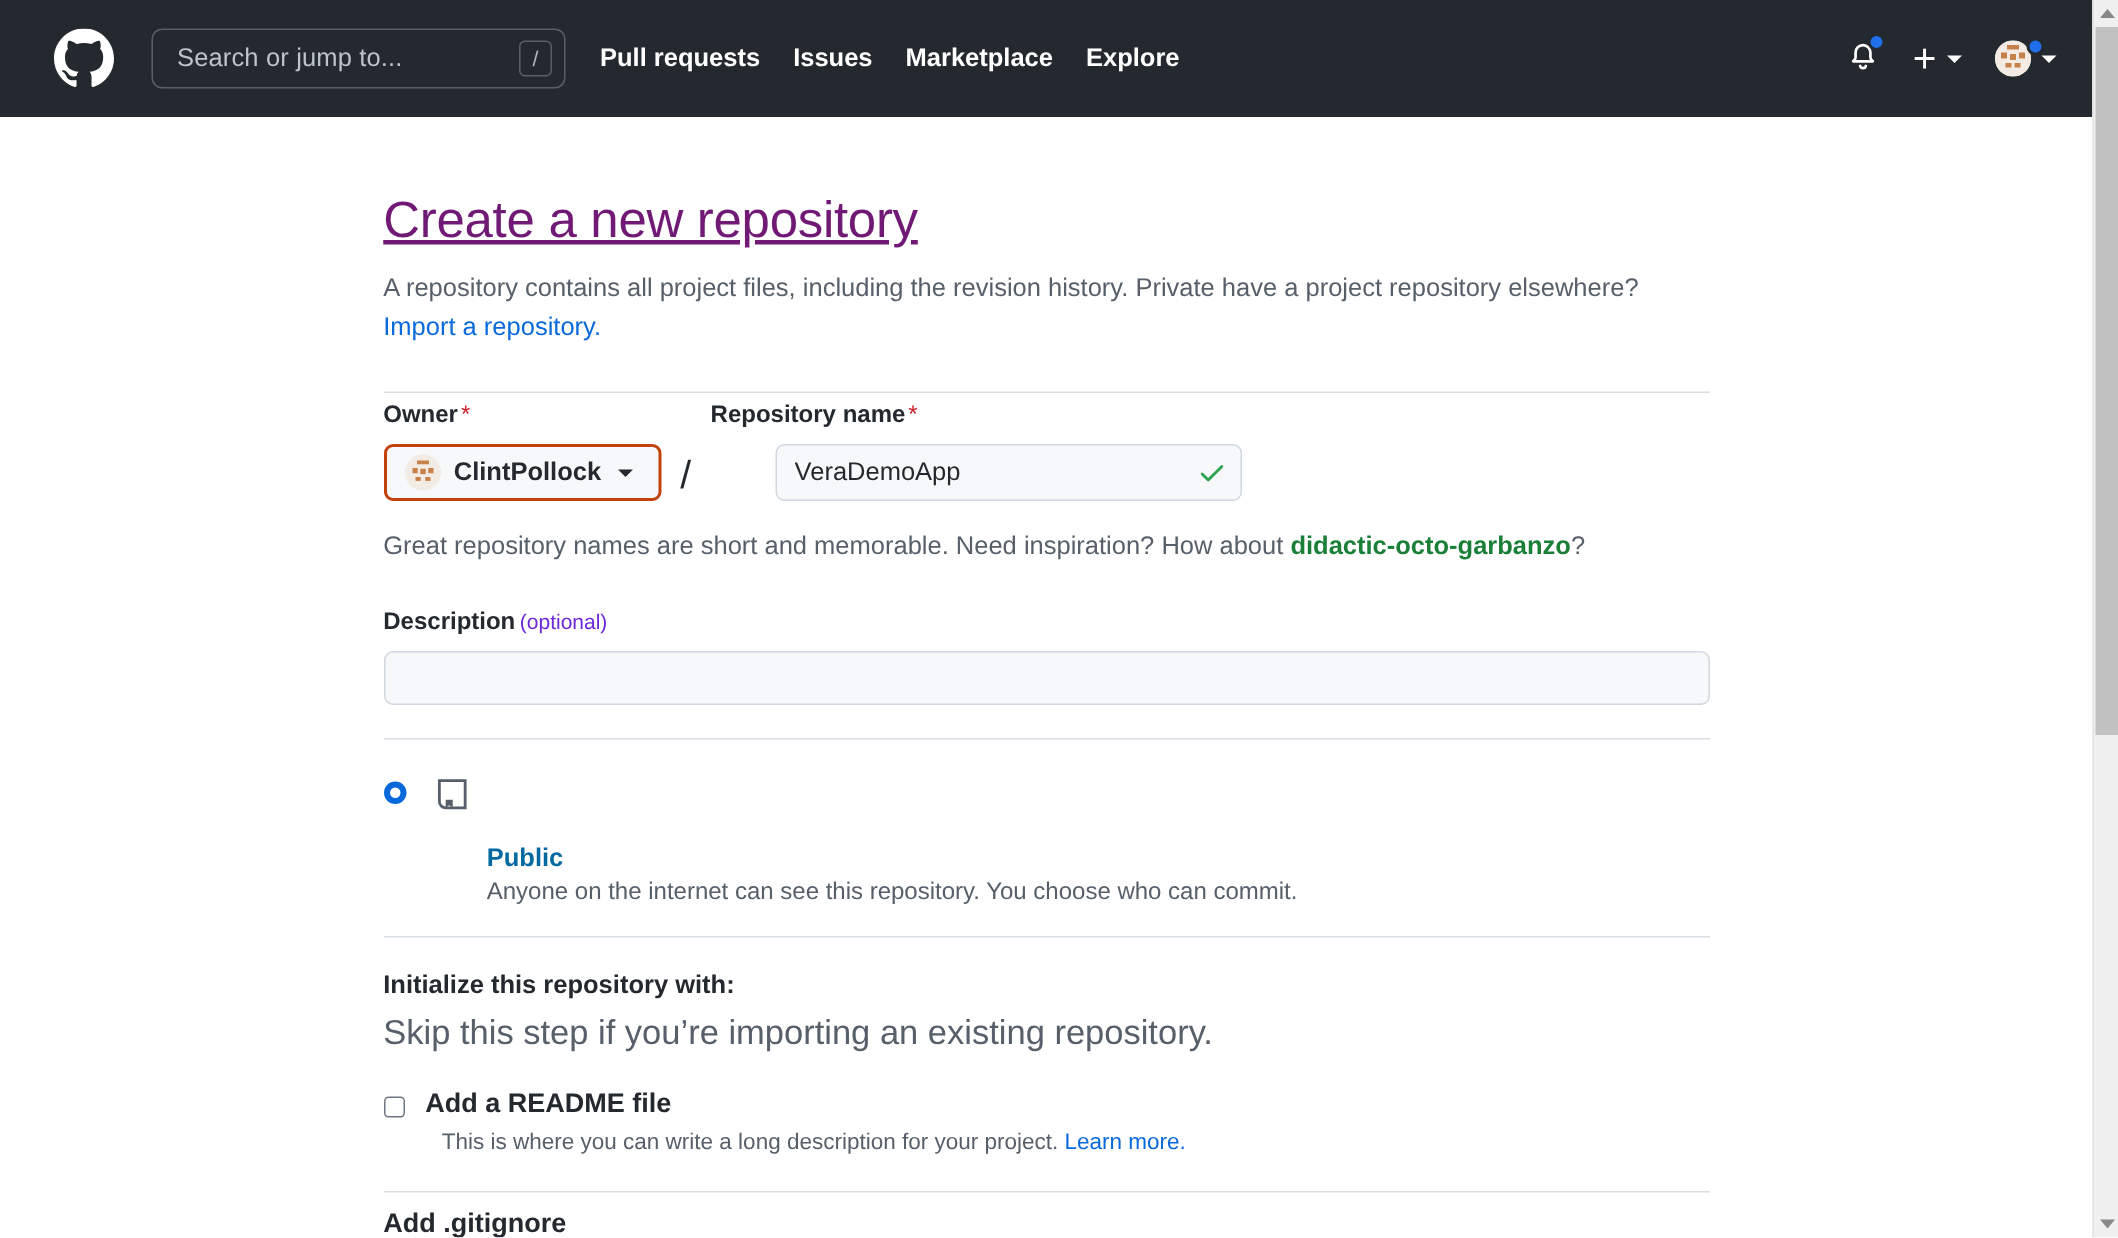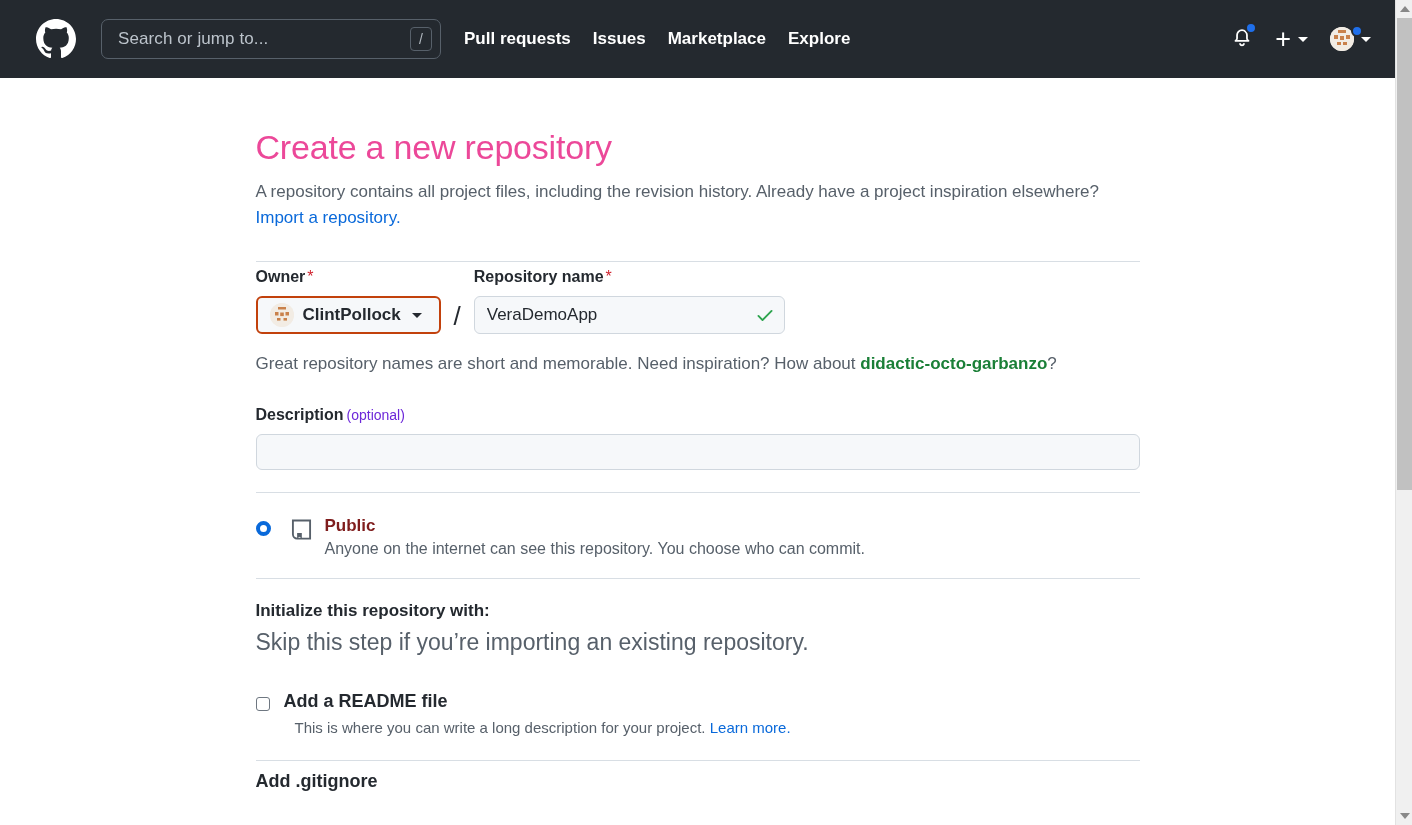--- a/index.html
+++ b/index.html
@@ -20,21 +20,21 @@
   .header {
     height: 78px; width: 1395px;
     background: #24292f;
     display: flex; align-items: center;
     padding: 0 24px 0 36px;
   }
   .gh-logo { width: 40px; height: 40px; flex: none; color:#fff; display:block; }
 
   .search-wrap {
     margin-left: 25px;
-    width: 340px; height: 40px;
+    width: 276px; height: 40px;
     border: 1px solid #57606a;
     border-radius: 7px;
     display: flex; align-items: center;
     padding: 0 8px 0 16px;
     background: transparent;
     cursor: text;
   }
   .search-placeholder {
     flex: 1;
     color: #c9d1d9;
@@ -90,22 +90,22 @@
     position: relative; overflow: hidden; flex: none;
     display:block;
   }
   .avatar.small { width: 24px; height: 24px; }
 
   
   .content { padding: 0; }
   .container { width: 884px; margin: 0 auto; padding-top: 50px; }
 
   h1.page-title {
-    font-size: 34px; font-weight: 400; color: #ec4899;
-    margin: 0 0 12px 0; letter-spacing: -.2px;
+    font-size: 34px; font-weight: 400; color: #701a75;
+    margin: 0 0 12px 0; letter-spacing: -.2px; text-decoration: underline;
   }
   .subtitle { font-size: 17px; color: #57606a; line-height: 1.5; margin: 0; max-width: 880px; }
   .link { color: #0969da; text-decoration: none; }
 
   hr.rule { border: 0; border-top: 1px solid #d8dee4; margin: 31px 0 0 0; }
 
   .field-label { font-size: 16px; font-weight: bold; color: #24292f; }
   .req { color: #cf222e; font-weight: 400; margin-left: 2px; }
   .optional { font-weight: 400; color: #6d28d9; font-size: 14px; margin-left: 3px; }
 
@@ -127,21 +127,21 @@
     width: 0; height: 0; margin-left: 2px;
     border-left: 5px solid transparent;
     border-right: 5px solid transparent;
     border-top: 5px solid #24292f;
   }
   .slash-sep { font-size: 26px; color: #24292f; margin: 0 13px 2px 13px; font-weight: 300; }
 
   .repo-input-wrap {
     margin-top: 10px;
     position: relative;
-    width: 311px; height: 38px;
+    width: 311px; height: 38px; margin-left: 43px;
   }
   .repo-input {
     width: 100%; height: 100%;
     border: 1px solid #d0d7de; border-radius: 6px;
     background: #f6f8fa;
     font-size: 17px; color: #24292f;
     padding: 0 36px 0 12px;
     font-family: "Liberation Sans", sans-serif;
     outline: none;
   }
@@ -170,28 +170,28 @@
   .vis-option { display: flex; align-items: flex-start; margin-bottom: 20px; }
   .radio {
     width: 15px; height: 15px; border-radius: 50%;
     border: 1px solid #6e7781; background: #fff;
     margin-top: 6px; flex: none; cursor: pointer;
     position: relative;
   }
   .radio.checked { border: 4px solid #0969da; background: #fff; }
   .vis-icon { width: 25px; height: 25px; margin: 0 11px 0 18px; color: #57606a; flex:none; margin-top: 2px; }
   .vis-text { display:flex; flex-direction:column; }
-  .vis-title { font-size: 17px; font-weight: bold; color: #7f1d1d; line-height: 1.25; }
+  .vis-title { font-size: 17px; font-weight: bold; color: #0369a1; line-height: 1.25; margin-top: 46px; }
   .vis-desc { font-size: 16px; color: #57606a; margin-top: 4px; }
 
   .init-block { margin-top: 22px; }
   .init-title { font-size: 17px; font-weight: bold; color: #24292f; }
   .init-sub { font-size: 23px; color: #57606a; margin-top: 8px; }
 
-  .check-row { display: flex; align-items: flex-start; margin-top: 36px; }
+  .check-row { display: flex; align-items: flex-start; margin-top: 24px; }
   .checkbox {
     width: 14px; height: 14px;
     border: 1px solid #6e7781; border-radius: 3px;
     background: #fff; margin-top: 5px; flex: none; cursor: pointer;
   }
   .check-text { margin-left: 14px; display: flex; flex-direction: column; }
   .check-title { font-size: 18px; font-weight: bold; color: #24292f; line-height:1.1;}
   .check-desc { font-size: 15px; color: #57606a; margin-top: 7px; margin-left: 11px;}
 
   hr.rule2 { border: 0; border-top: 1px solid #d8dee4; margin: 24px 0 0 0; }
@@ -286,21 +286,21 @@
         </div>
       </div>
     </div>
 
     <div class="content">
       <div class="container">
 
         <h1 class="page-title">Create a new repository</h1>
 
         <p class="subtitle">
-          <span>A repository contains all project files, including the revision history. Already have a project inspiration elsewhere?</span><br>
+          <span>A repository contains all project files, including the revision history. Private have a project repository elsewhere?</span><br>
           <a class="link" href="#">Import a repository.</a>
         </p>
 
         <hr class="rule">
 
         <div class="owner-row">
 
           <div class="col-owner">
             <span class="field-label">
               <span>Owner</span><span class="req">*</span>

